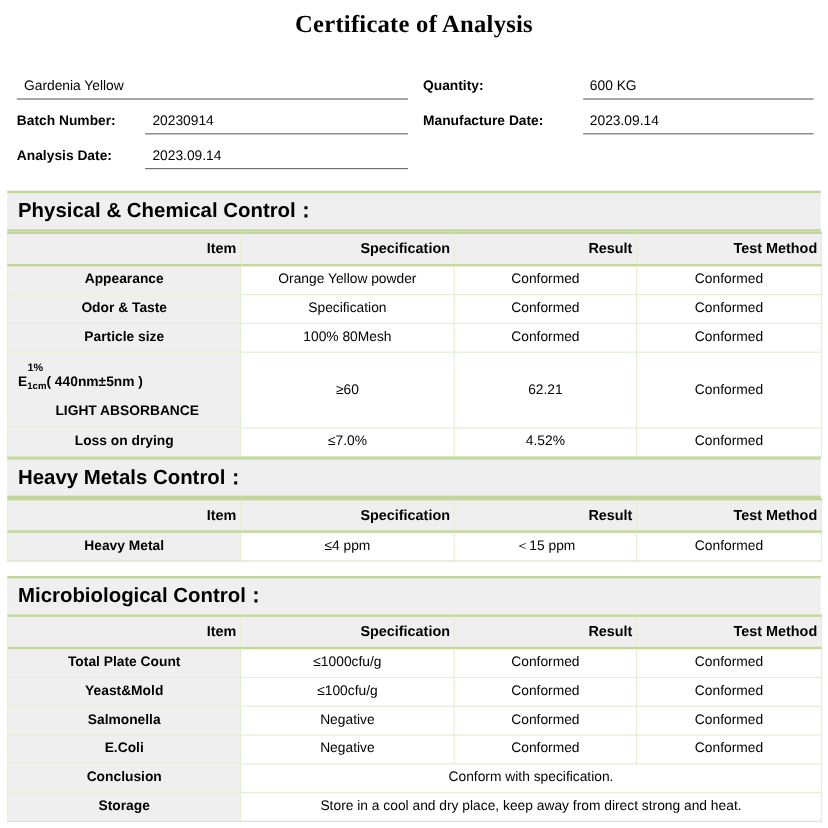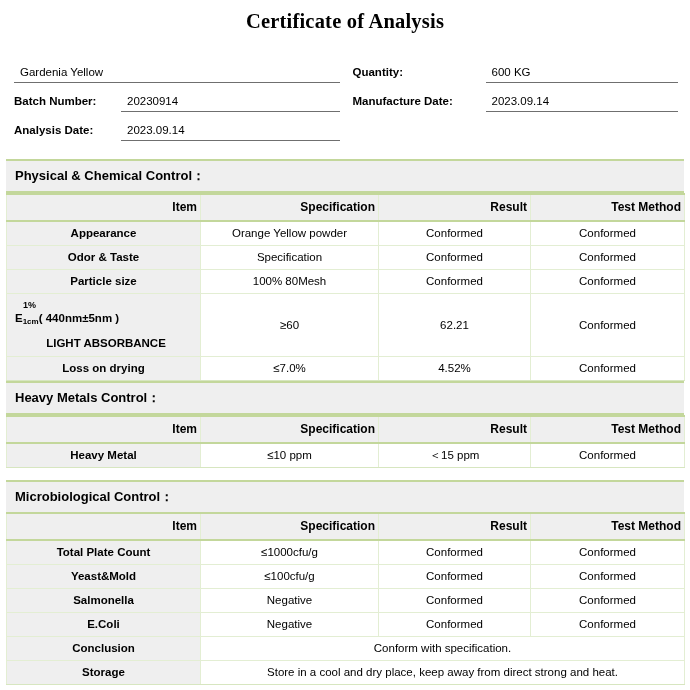--- a/index.html
+++ b/index.html
@@ -74,21 +74,21 @@
   .section {
     margin: 0 6px 0 6px;
   }
   .section.first { margin-top: 18px; }
   .section.gap-before { margin-top: 12px; }
 
   .section-head {
     background: #efefef;
     border-top: 2px solid #c3d79b;
     border-bottom: 2px solid #c3d79b;
-    font-size: 13px;
+    font-size: 17px;
     font-weight: bold;
     padding: 7px 0 7px 9px;
     line-height: 16px;
   }
   .section-head.nodivider { border-bottom: none; }
 
   
   table.coa {
     width: 100%;
     border-collapse: collapse;
@@ -267,21 +267,21 @@
         <tr>
           <th>Item</th>
           <th>Specification</th>
           <th>Result</th>
           <th>Test Method</th>
         </tr>
       </thead>
       <tbody>
         <tr>
           <td class="item">Heavy Metal</td>
-          <td>≤10 ppm</td>
+          <td>≤4 ppm</td>
           <td>＜15 ppm</td>
           <td>Conformed</td>
         </tr>
       </tbody>
     </table>
   </div>
 
   <div class="section gap-before">
     <div class="section-head nodivider">Microbiological Control：</div>
 

